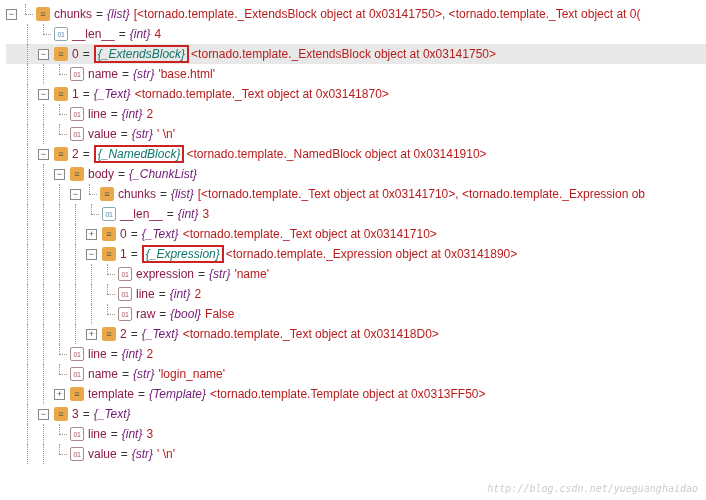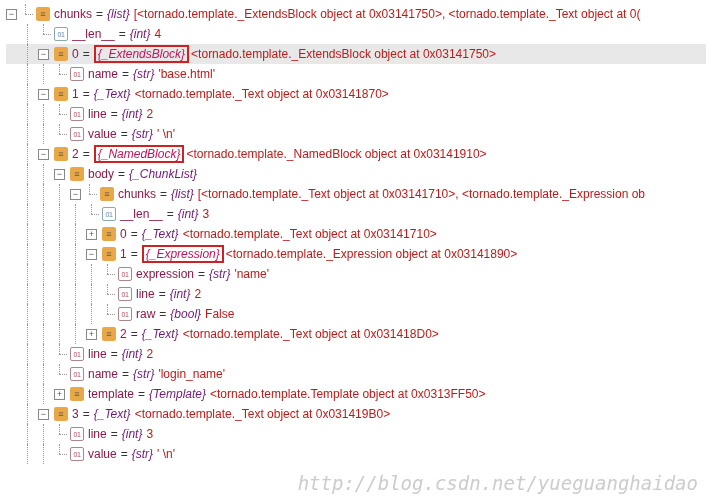--- a/index.html
+++ b/index.html
@@ -83,29 +83,29 @@
   .icon-prim { border: 1px solid #8aa; color: #68a; border-radius: 2px;}
   .icon-prim::before { content: "01"; font-size: 7px; letter-spacing: -0.5px;}
   .name { color: #8b1a4a; font-weight: normal; margin-right: 4px; }
   .eq { color: #333; margin-right: 4px; }
   .type { color: #701a75; font-style: italic; margin-right: 4px; }
   .val { color: #b91c1c; }
   .box {
     border: 2px solid #c22;
     padding: 0 2px;
     margin-right: 2px;
-    color: #be185d;
+    color: #0f766e;
     font-style: italic;
   }
   .watermark {
     position: absolute;
     right: 8px; bottom: 6px;
     color: #ccc;
     font-family: monospace;
-    font-size: 19px;
+    font-size: 10px;
     font-style: italic;
   }
 </style>
 </head>
 <body>
 
 <div class="tree">
 
   <div class="row">
     <span class="toggle">−</span>
@@ -362,21 +362,20 @@
 
   <div class="row">
     <span class="indent" style="width:16px"></span>
     <span class="vline"></span>
     <span class="toggle">−</span>
     <span class="spacer" style="width:2px"></span>
     <span class="icon-list"></span>
     <span class="name">3</span>
     <span class="eq">=</span>
     <span class="type">{_Text}</span>
-    <span class="val">&lt;tornado.template._Text object at 0x031419B0&gt;</span>
   </div>
   <div class="row">
     <span class="indent" style="width:16px"></span>
     <span class="vline"></span>
       <span class="vline"></span>
     <span class="elbow"></span>
     <span class="icon-obj"></span>
     <span class="name">line</span>
     <span class="eq">=</span>
     <span class="type">{int}</span>

